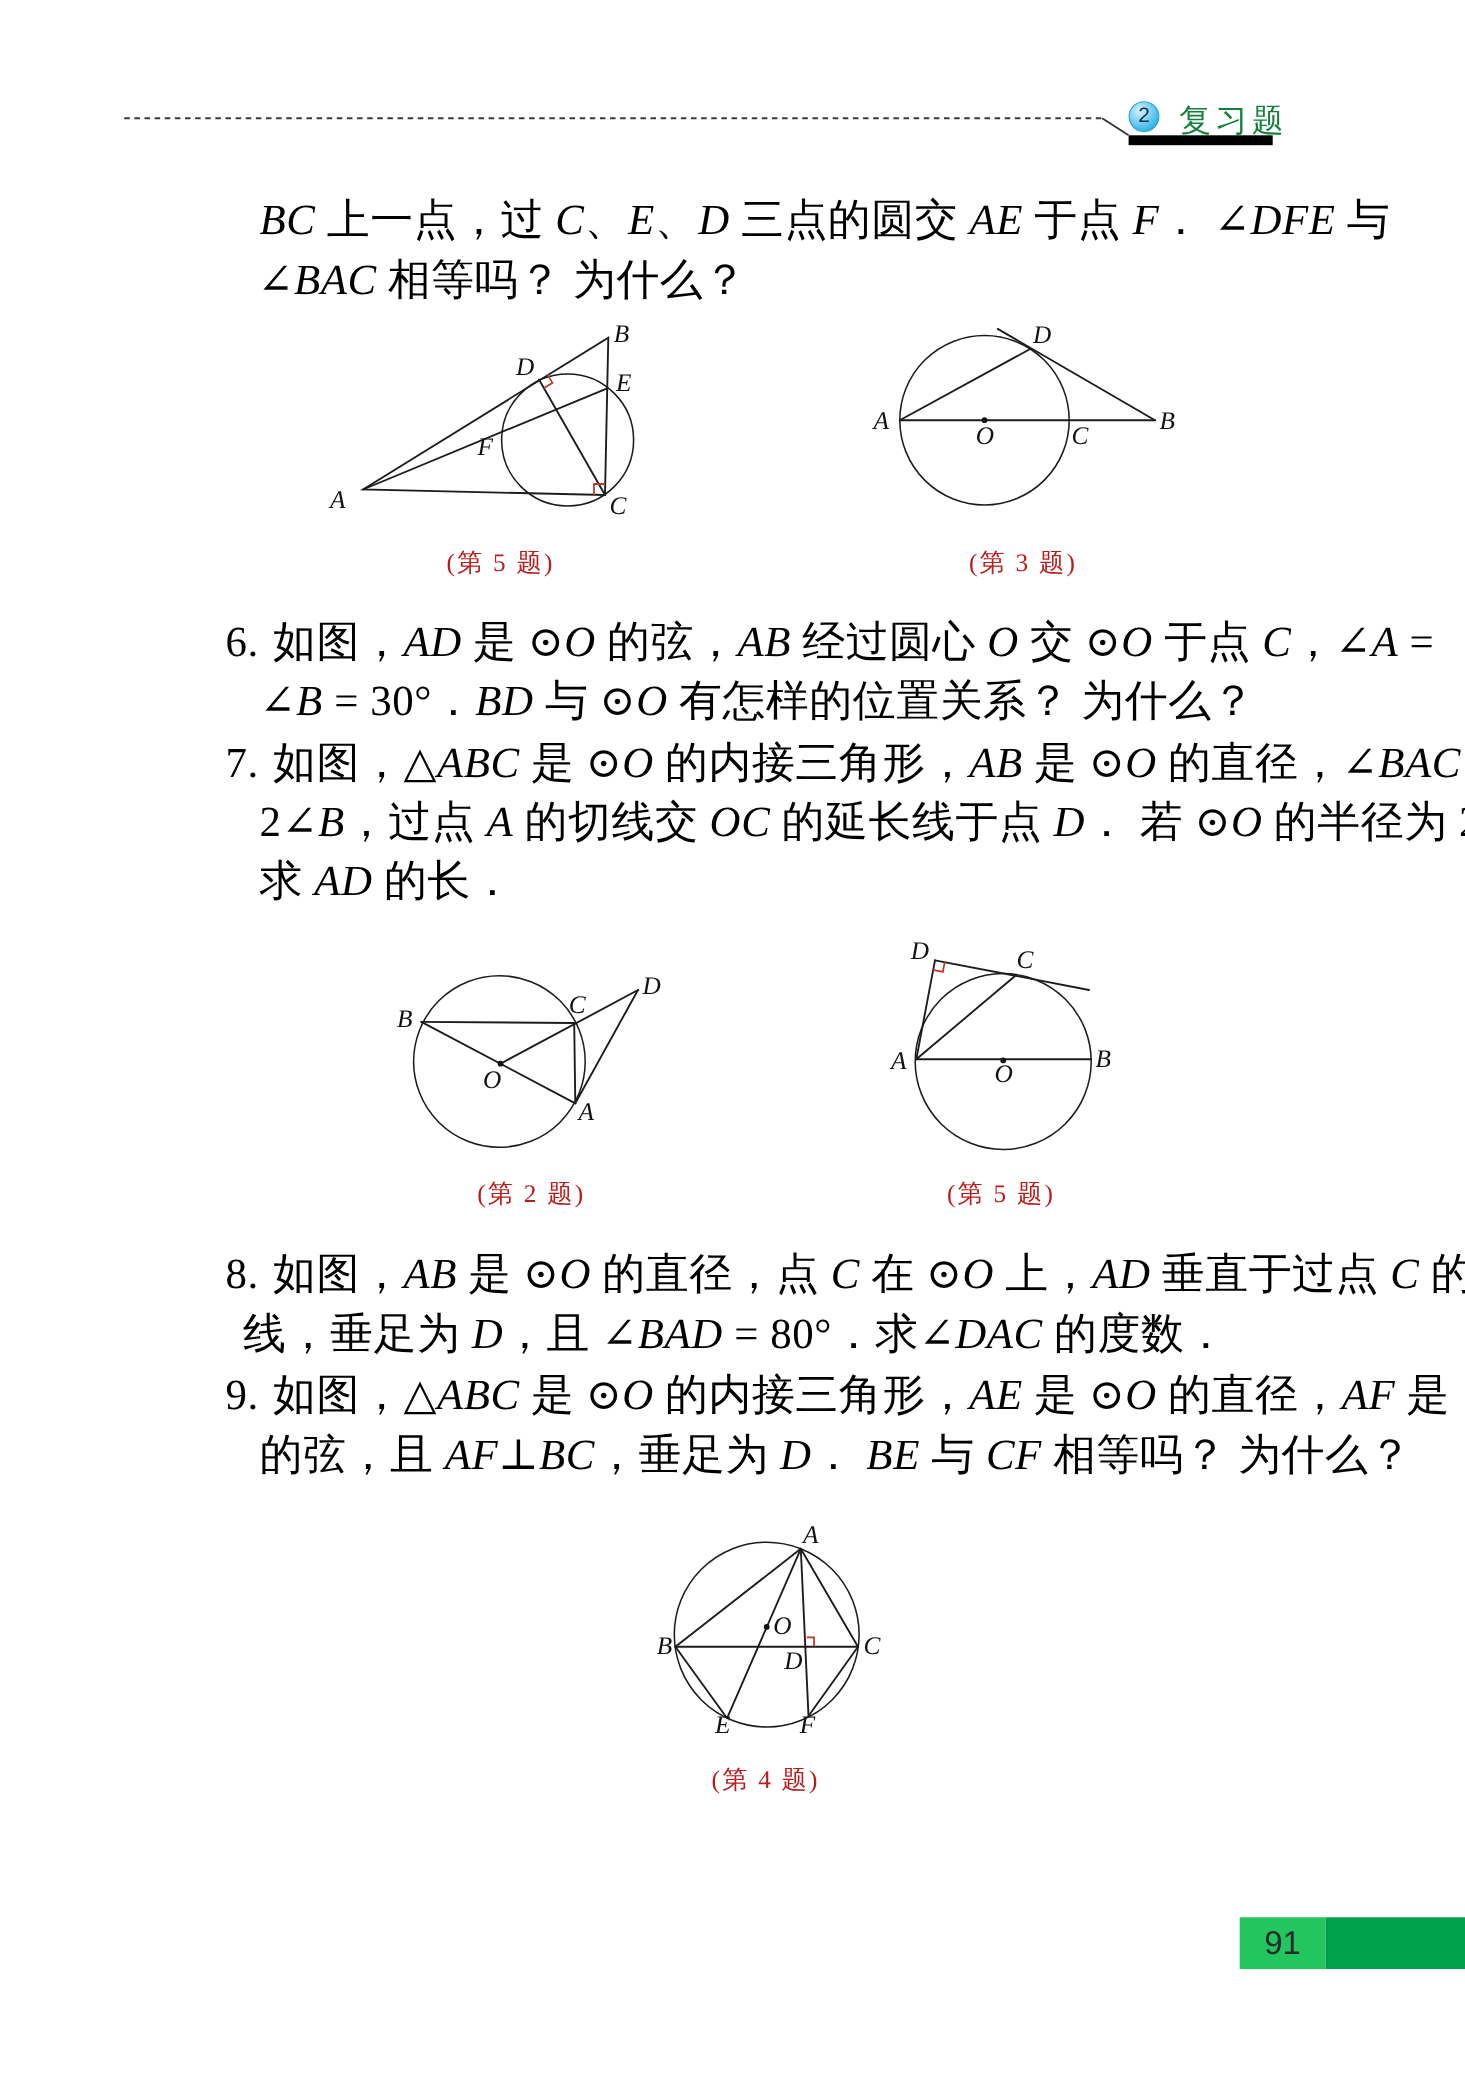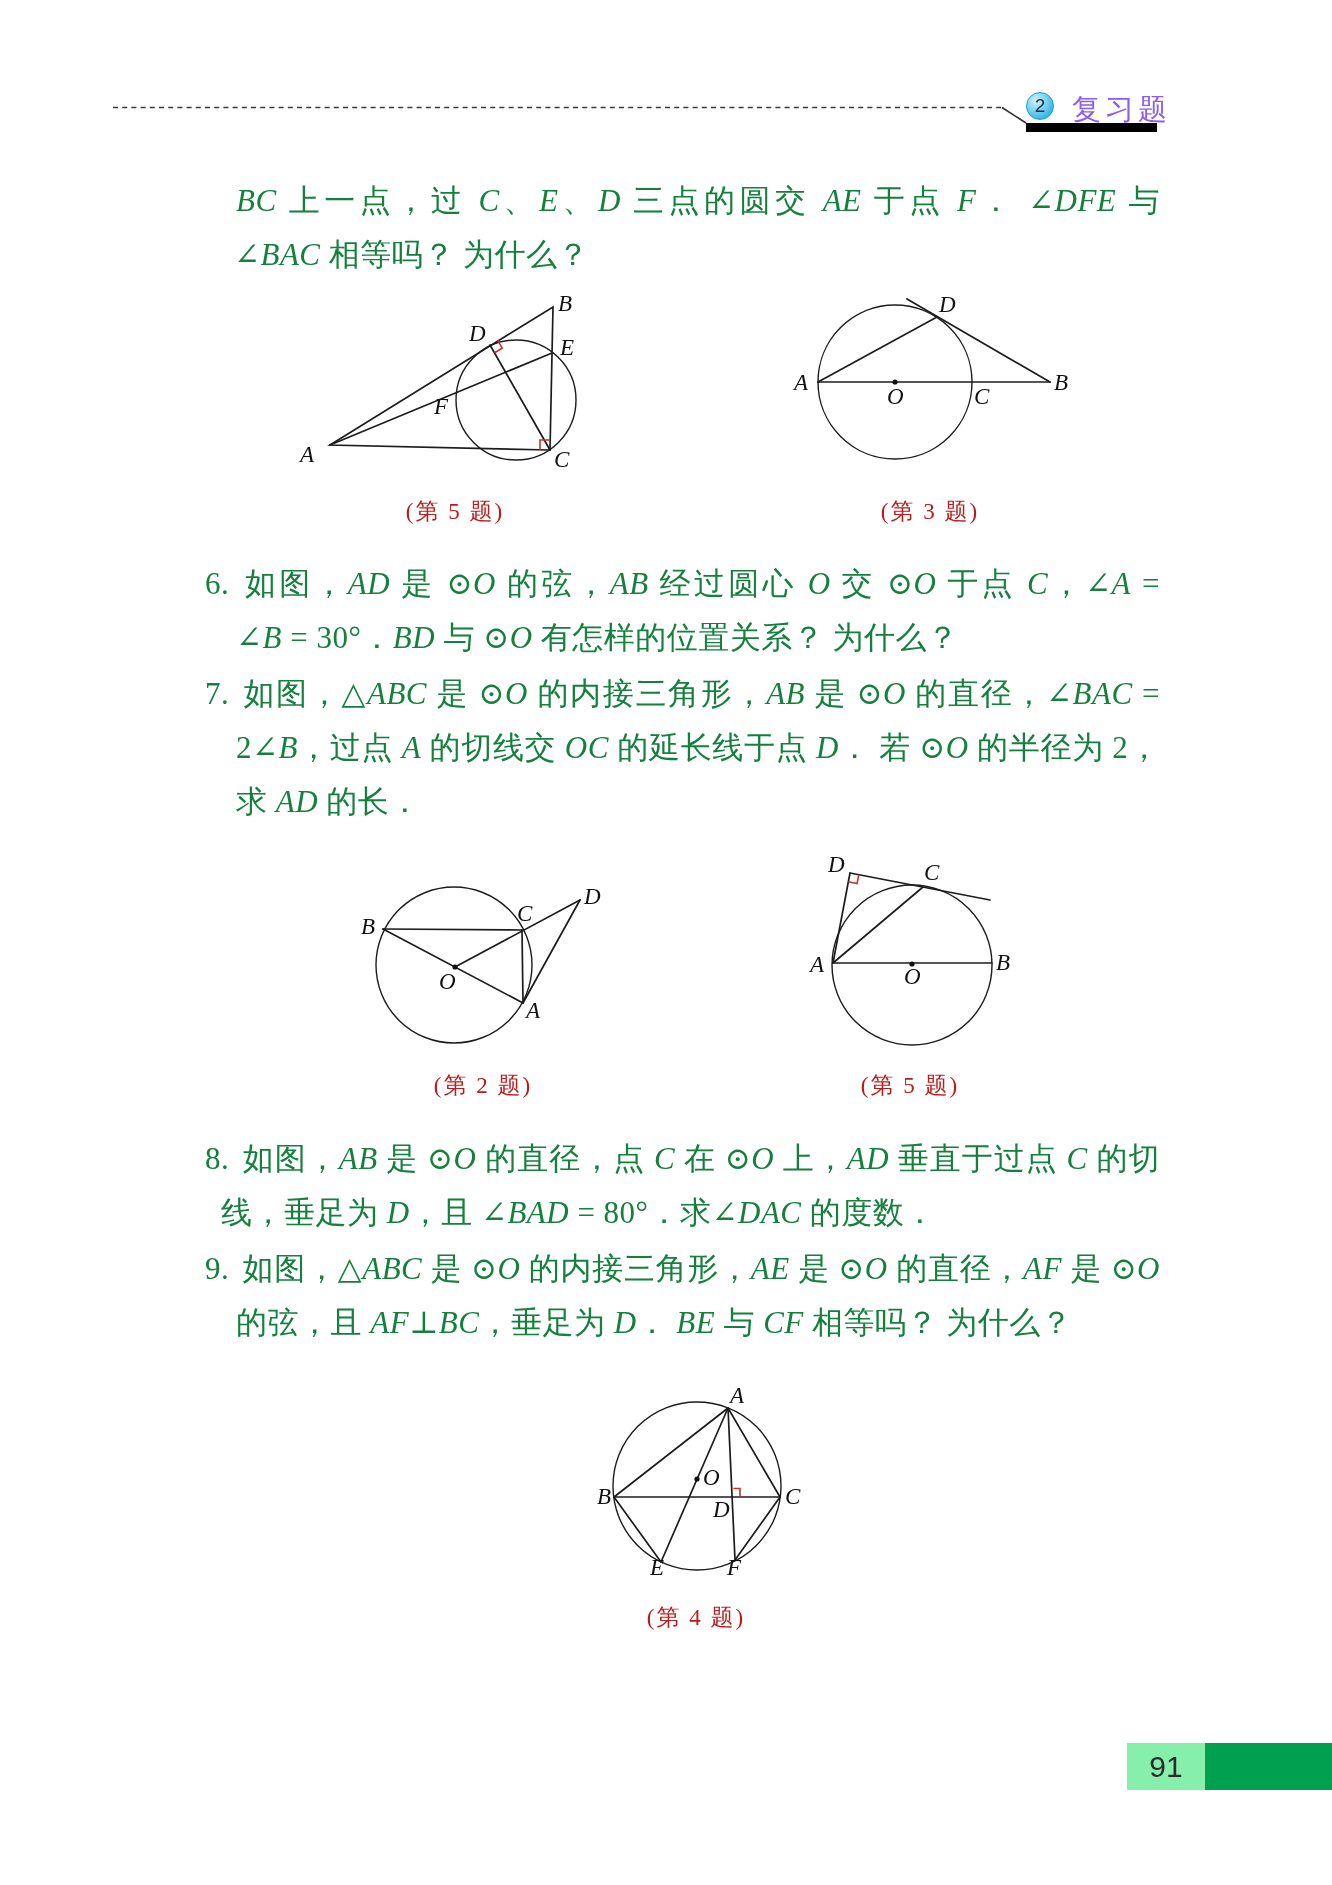--- a/index.html
+++ b/index.html
@@ -13,45 +13,45 @@
   .badge{
     position:absolute;left:1026px;top:92px;width:28px;height:28px;border-radius:50%;
     background:radial-gradient(circle at 35% 30%, #d9f2fb 0%, #7ed3f2 40%, #35b5e5 75%, #18a5da 100%);
     border:1px solid #1a9fd4;box-sizing:border-box;
     display:flex;align-items:center;justify-content:center;
     font-family:"Liberation Sans","DejaVu Sans",sans-serif;font-size:19px;color:#15313f;
   }
   .hdr-title{
     position:absolute;left:1072px;top:90px;width:88px;
     font-family:"Liberation Sans","DejaVu Sans",sans-serif;
-    font-size:29px;letter-spacing:4px;color:#8b5cf6;white-space:nowrap;
+    font-size:29px;letter-spacing:4px;color:#15803d;white-space:nowrap;
   }
   .hdr-bar{position:absolute;left:1026px;top:123px;width:131px;height:9px;background:#000;}
   
   .tl{
-    position:absolute;font-size:31px;line-height:40px;white-space:nowrap;
-    letter-spacing:0.5px;color:#15803d;
+    position:absolute;font-size:39px;line-height:40px;white-space:nowrap;
+    letter-spacing:0.5px;color:#000000;
   }
   .just{white-space:nowrap;text-align:justify;text-align-last:justify;}
   .pnum{display:inline-block;margin-right:13px;}
   
   .fig{position:absolute;}
   .fig svg{overflow:visible;display:block;}
   .geo{stroke:#1c1c1c;stroke-width:1.7;fill:none;stroke-linecap:round;}
   .circ{stroke:#1c1c1c;stroke-width:1.4;fill:none;}
   .red{stroke:#c0362c;stroke-width:1.6;fill:none;}
   .lbl{font:italic 23px "Liberation Serif","DejaVu Serif",serif;fill:#111;}
   .cdot{fill:#111;stroke:none;}
   .cap{
     position:absolute;transform:translateX(-50%);font-size:23px;color:#b91c1c;
     letter-spacing:2px;white-space:nowrap;
   }
   
   .pg-light{
-    position:absolute;left:1127px;top:1743px;width:78px;height:47px;background:#86efac;
+    position:absolute;left:1127px;top:1743px;width:78px;height:47px;background:#22c55e;
     display:flex;align-items:center;justify-content:center;
     font-family:"Liberation Sans","DejaVu Sans",sans-serif;font-size:30px;color:#2b2b2b;
   }
   .pg-dark{position:absolute;left:1205px;top:1743px;width:127px;height:47px;background:#00a14e;}
 </style>
 </head>
 <body>
 
 <svg class="hdr-svg">
   <line x1="113" y1="107.5" x2="1002" y2="107.5" stroke="#3a3a3a" stroke-width="1.6" stroke-dasharray="5 4.2"></line>

